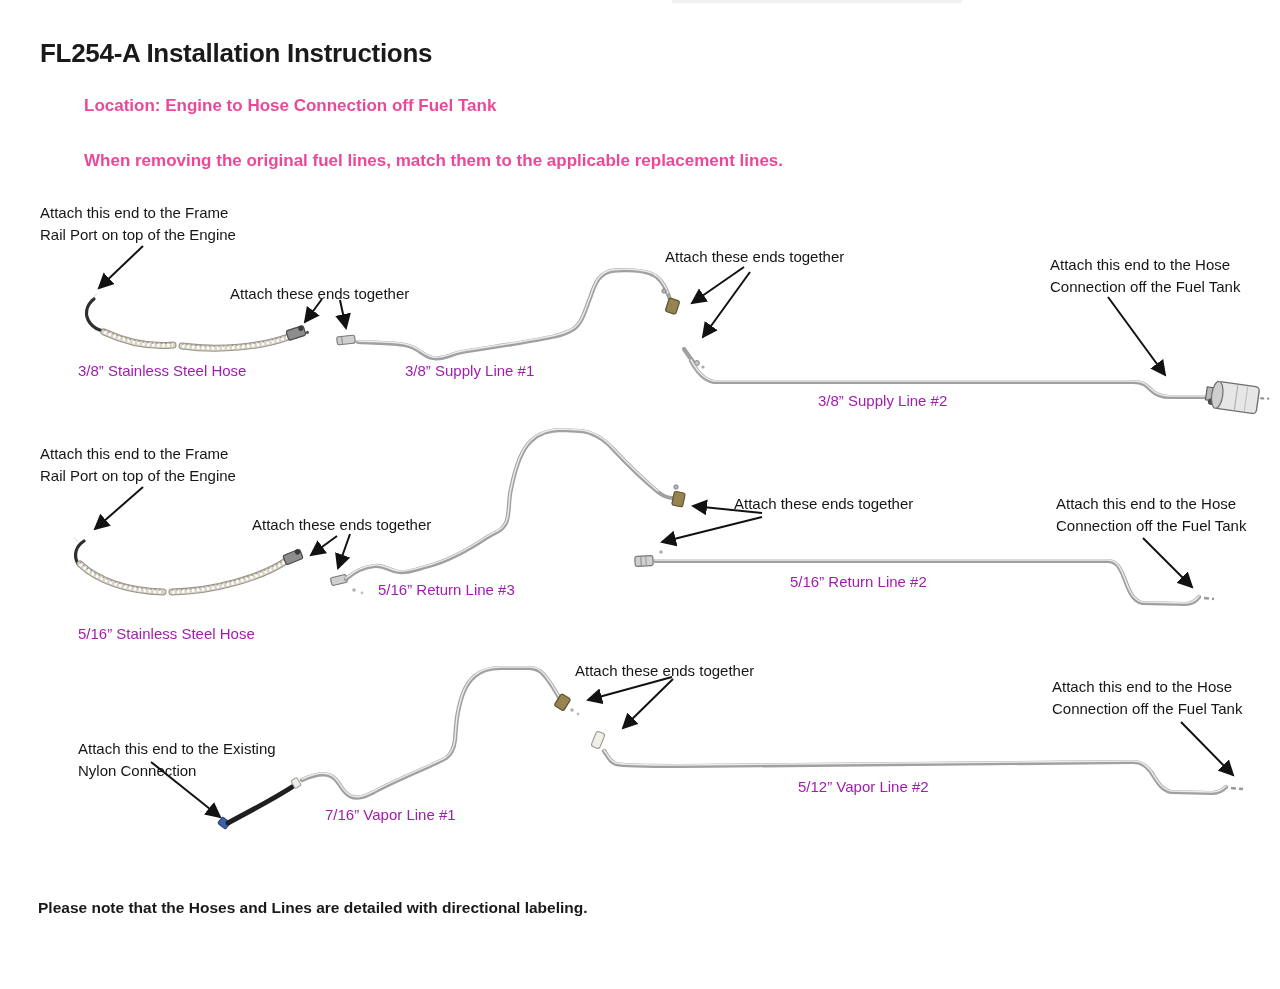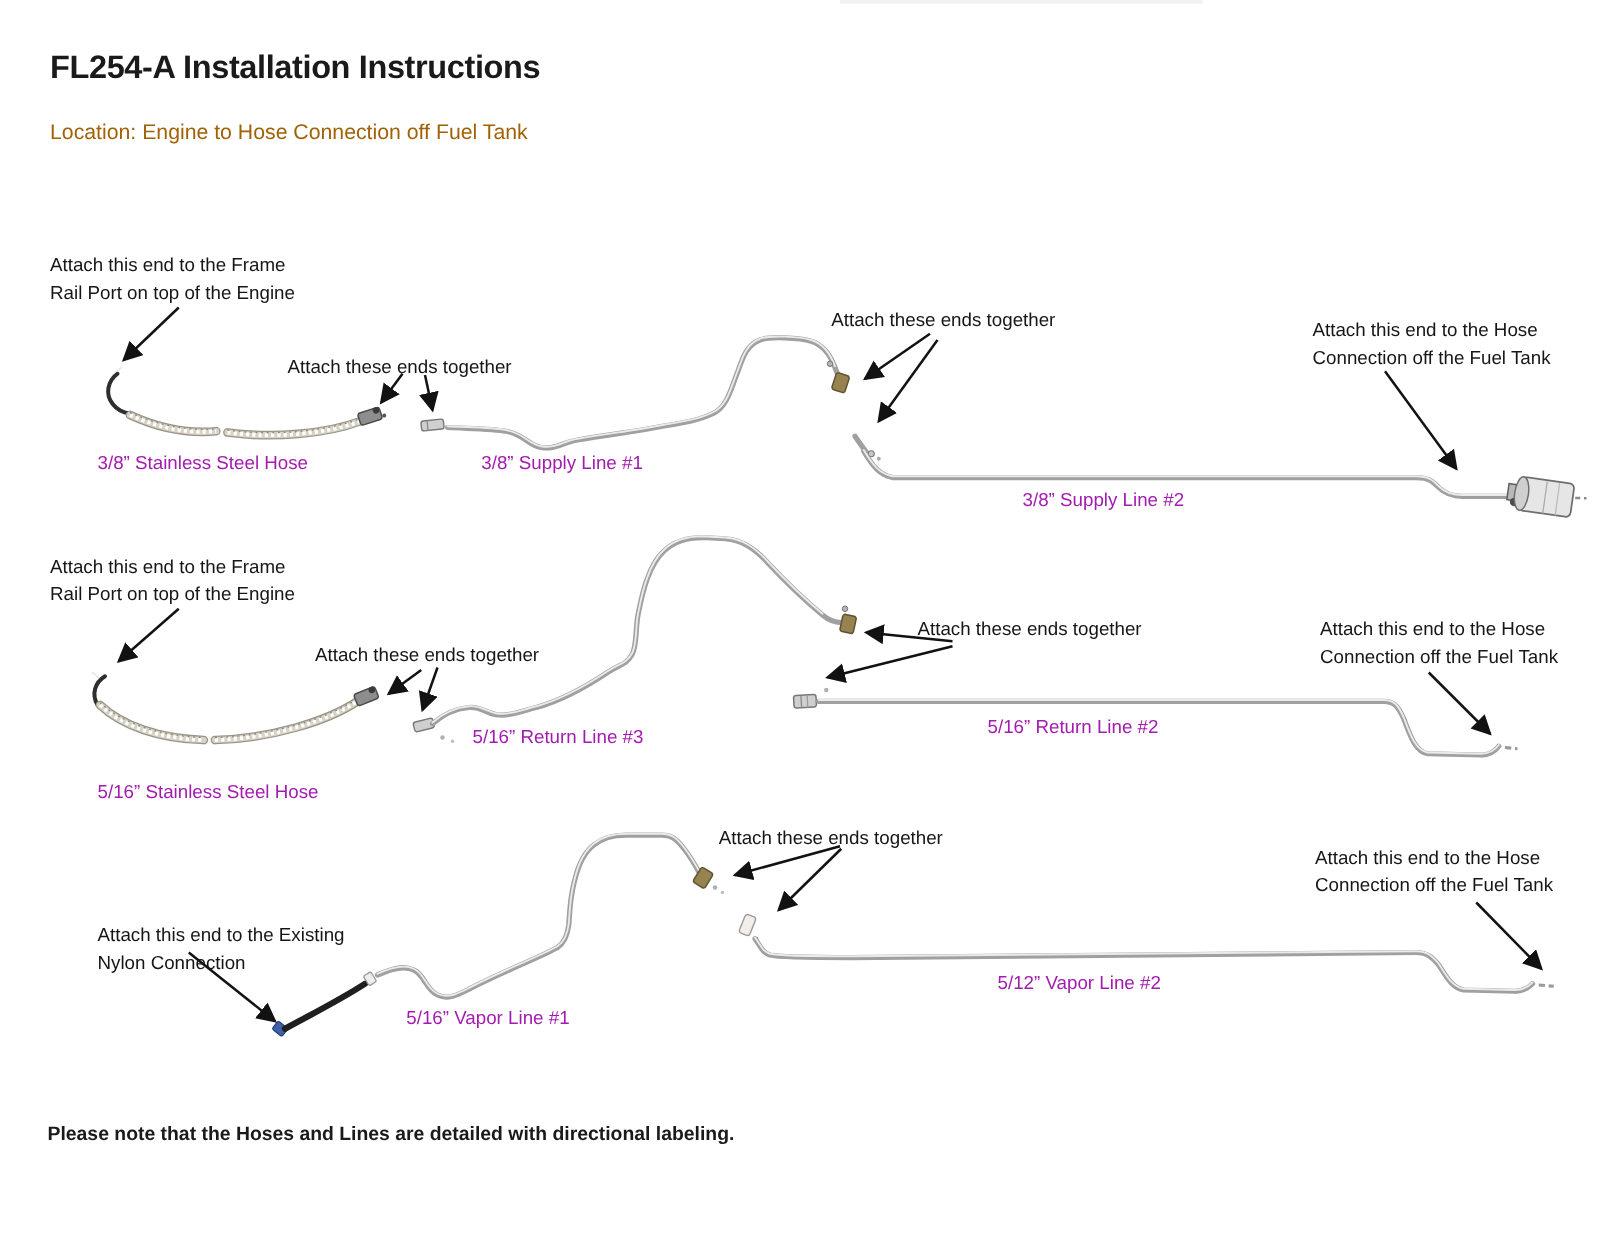--- a/index.html
+++ b/index.html
@@ -1,20 +1,20 @@
 <!DOCTYPE html>
 <html><head>
 <meta charset="utf-8">
 <style>
   html,body{margin:0;padding:0;background:#ffffff;}
   #page{position:relative;width:1280px;height:989px;background:#ffffff;overflow:hidden;
         font-family:"Liberation Sans", sans-serif;color:#1a1a1a;}
   .abs{position:absolute;}
   .hdr-title{font-size:26px;font-weight:700;letter-spacing:-0.3px;color:#1a1a1a;}
-  .hdr-sub{font-size:17px;font-weight:400;color:#a16207;}
+  .hdr-sub{font-size:17px;font-weight:700;color:#ec4899;margin-left:44px;}
   .ann{font-size:15px;line-height:22px;font-weight:400;color:#161616;white-space:pre-line;}
   .plabel{font-size:15px;font-weight:400;color:#a21caf;white-space:nowrap;}
   .note{font-size:15.5px;font-weight:700;color:#1a1a1a;white-space:nowrap;text-align:center;}
   svg{position:absolute;left:0;top:0;}
   .tube{stroke:#a0a0a0;stroke-width:4.2;fill:none;stroke-linecap:round;stroke-linejoin:round;}
   .tubeHL{stroke:#eaeaea;stroke-width:1.5;fill:none;stroke-linecap:round;stroke-linejoin:round;}
   .braidBase{stroke:#9a9488;stroke-width:7;fill:none;stroke-linecap:round;}
   .braidMid{stroke:#d8d3c7;stroke-width:5;fill:none;stroke-linecap:round;}
   .braidTex{stroke:#ffffff;stroke-width:3;fill:none;stroke-dasharray:2.5 2.5;}
   .braidTex2{stroke:#8f8a7e;stroke-width:1.1;fill:none;stroke-dasharray:1.5 3;}
@@ -22,20 +22,21 @@
   .blackHose{stroke:#1f1f1f;stroke-width:5;fill:none;stroke-linecap:round;}
   .arrow{stroke:#121212;stroke-width:2;fill:none;}
 </style>
 </head>
 <body>
 
 <div id="page">
 
   <div class="abs hdr-title" style="left:40px;top:38px;">FL254-A Installation Instructions</div>
   <div class="abs hdr-sub" style="left:40px;top:96px;">Location: Engine to Hose Connection off Fuel Tank</div>
+  <div class="abs hdr-sub" style="left:40px;top:151px;">When removing the original fuel lines, match them to the applicable replacement lines.</div>
 
   <div class="abs" style="left:672px;top:0;width:290px;height:3px;background:#f1f1f1;"></div>
 
   <svg width="1280" height="989" viewBox="0 0 1280 989">
     <defs>
       <marker id="ah" markerWidth="9" markerHeight="9" refX="7" refY="4" orient="auto">
         <path d="M0,0 L8,4 L0,8 Z" fill="#121212"></path>
       </marker>
     </defs>
 
@@ -197,25 +198,25 @@
   <div class="abs ann" style="left:1056px;top:493px;">Attach this end to the Hose
 Connection off the Fuel Tank</div>
 
   <div class="abs ann" style="left:78px;top:718px;margin-top:20px;">Attach this end to the Existing
 Nylon Connection</div>
   <div class="abs ann" style="left:575px;top:660px;">Attach these ends together</div>
   <div class="abs ann" style="left:1052px;top:676px;">Attach this end to the Hose
 Connection off the Fuel Tank</div>
 
   <div class="abs plabel" style="left:78px;top:362px;">3/8” Stainless Steel Hose</div>
-  <div class="abs plabel" style="left:385px;top:362px;text-align:right;">3/8” Supply Line #1</div>
+  <div class="abs plabel" style="left:405px;top:362px;text-align:right;">3/8” Supply Line #1</div>
   <div class="abs plabel" style="left:818px;top:392px;">3/8” Supply Line #2</div>
 
   <div class="abs plabel" style="left:378px;top:581px;">5/16” Return Line #3</div>
   <div class="abs plabel" style="left:790px;top:573px;text-align:center;">5/16” Return Line #2</div>
   <div class="abs plabel" style="left:78px;top:625px;">5/16” Stainless Steel Hose</div>
 
-  <div class="abs plabel" style="left:325px;top:806px;">5/16” Vapor Line #1</div>
+  <div class="abs plabel" style="left:325px;top:806px;">7/16” Vapor Line #1</div>
   <div class="abs plabel" style="left:798px;top:778px;">5/12” Vapor Line #2</div>
 
   <div class="abs note" style="left:38px;top:899px;">Please note that the Hoses and Lines are detailed with directional labeling.</div>
 
 </div>
 
 </body></html>

